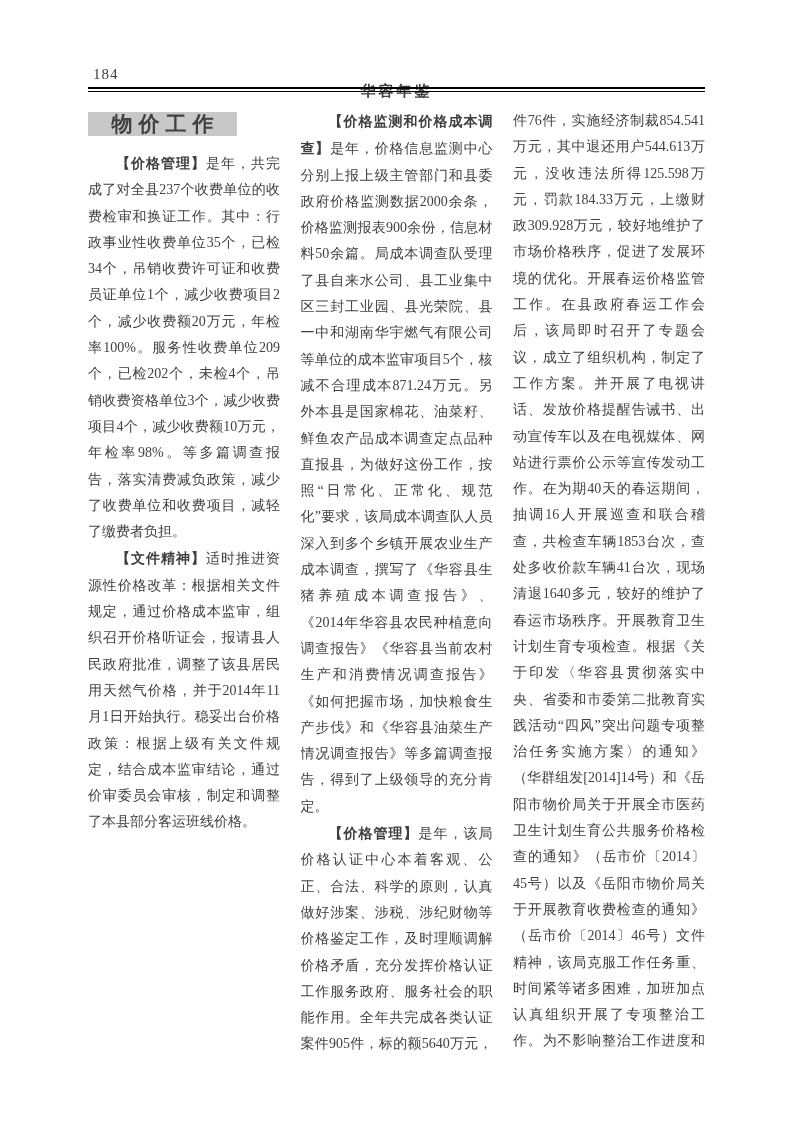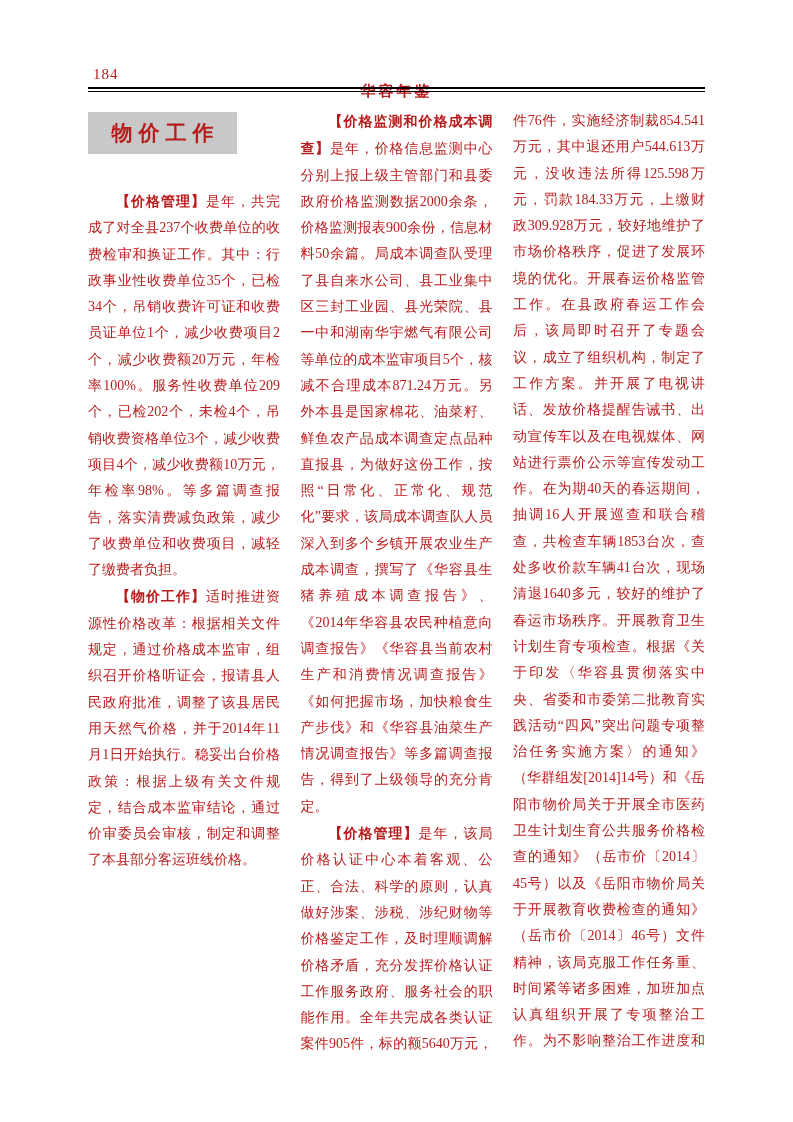--- a/index.html
+++ b/index.html
@@ -3,21 +3,21 @@
 <meta charset="utf-8">
 <title>华容年鉴 - 184</title>
 <style>
   * { margin: 0; padding: 0; box-sizing: border-box; }
   html, body { background: #ffffff; }
   .page {
     position: relative;
     width: 793px;
     height: 1122px;
     background: #ffffff;
-    color: #b91c1c;
+    color: #404040;
     font-family: "Liberation Serif", "DejaVu Serif", serif;
     overflow: hidden;
   }
   .page-header {
     position: absolute;
     top: 64px;
     left: 88px;
     width: 617px;
     height: 22px;
   }
@@ -65,26 +65,26 @@
     text-justify: inter-ideograph;
   }
   .para { text-indent: 2em; }
   .para.cont { text-indent: 0; }
   .head {
     font-family: "Liberation Sans", "DejaVu Sans", sans-serif;
     font-weight: bold;
   }
   .section-title-box {
     width: 149px;
-    height: 42px;
+    height: 24px;
     background: #c8c8c8;
     display: flex;
     align-items: center;
     justify-content: center;
-    margin: 4px 0 34px 0;
+    margin: 4px 0 14px 0;
   }
   .section-title-box span {
     font-family: "Liberation Sans", "DejaVu Sans", sans-serif;
     font-weight: bold;
     font-size: 21px;
     letter-spacing: 6px;
     text-indent: 6px;
     white-space: nowrap;
   }
 </style>
@@ -100,21 +100,21 @@
 
   <div class="header-rule"></div>
 
   <main class="columns">
 
     <section class="col">
       <div class="section-title-box">
         <span>物价工作</span>
       </div>
       <p class="para"><b class="head">【价格管理】</b><span>是年，共完成了对全县237个收费单位的收费检审和换证工作。其中：行政事业性收费单位35个，已检34个，吊销收费许可证和收费员证单位1个，减少收费项目2个，减少收费额20万元，年检率100%。服务性收费单位209个，已检202个，未检4个，吊销收费资格单位3个，减少收费项目4个，减少收费额10万元，年检率98%。等多篇调查报告，落实清费减负政策，减少了收费单位和收费项目，减轻了缴费者负担。</span></p>
-      <p class="para"><b class="head">【物价工作】</b><span>适时推进资源性价格改革：根据相关文件规定，通过价格成本监审，组织召开价格听证会，报请县人民政府批准，调整了该县居民用天然气价格，并于2014年11月1日开始执行。稳妥出台价格政策：根据上级有关文件规定，结合成本监审结论，通过价审委员会审核，制定和调整了本县部分客运班线价格。</span></p>
+      <p class="para"><b class="head">【文件精神】</b><span>适时推进资源性价格改革：根据相关文件规定，通过价格成本监审，组织召开价格听证会，报请县人民政府批准，调整了该县居民用天然气价格，并于2014年11月1日开始执行。稳妥出台价格政策：根据上级有关文件规定，结合成本监审结论，通过价审委员会审核，制定和调整了本县部分客运班线价格。</span></p>
     </section>
 
     <section class="col">
       <p class="para"><b class="head">【价格监测和价格成本调查】</b><span>是年，价格信息监测中心分别上报上级主管部门和县委政府价格监测数据2000余条，价格监测报表900余份，信息材料50余篇。局成本调查队受理了县自来水公司、县工业集中区三封工业园、县光荣院、县一中和湖南华宇燃气有限公司等单位的成本监审项目5个，核减不合理成本871.24万元。另外本县是国家棉花、油菜籽、鲜鱼农产品成本调查定点品种直报县，为做好这份工作，按照“日常化、正常化、规范化”要求，该局成本调查队人员深入到多个乡镇开展农业生产成本调查，撰写了《华容县生猪养殖成本调查报告》、《2014年华容县农民种植意向调查报告》《华容县当前农村生产和消费情况调查报告》《如何把握市场，加快粮食生产步伐》和《华容县油菜生产情况调查报告》等多篇调查报告，得到了上级领导的充分肯定。</span></p>
       <p class="para"><b class="head">【价格管理】</b><span>是年，该局价格认证中心本着客观、公正、合法、科学的原则，认真做好涉案、涉税、涉纪财物等价格鉴定工作，及时理顺调解价格矛盾，充分发挥价格认证工作服务政府、服务社会的职能作用。全年共完成各类认证案件905件，标的额5640万元，且无一例重新鉴定和复核裁定案件。</span></p>
 
     </section>
 
     <section class="col">
       <p class="para cont"><span>件76件，实施经济制裁854.541万元，其中退还用户544.613万元，没收违法所得125.598万元，罚款184.33万元，上缴财政309.928万元，较好地维护了市场价格秩序，促进了发展环境的优化。开展春运价格监管工作。在县政府春运工作会后，该局即时召开了专题会议，成立了组织机构，制定了工作方案。并开展了电视讲话、发放价格提醒告诫书、出动宣传车以及在电视媒体、网站进行票价公示等宣传发动工作。在为期40天的春运期间，抽调16人开展巡查和联合稽查，共检查车辆1853台次，查处多收价款车辆41台次，现场清退1640多元，较好的维护了春运市场秩序。开展教育卫生计划生育专项检查。根据《关于印发〈华容县贯彻落实中央、省委和市委第二批教育实践活动“四风”突出问题专项整治任务实施方案〉的通知》（华群组发[2014]14号）和《岳阳市物价局关于开展全市医药卫生计划生育公共服务价格检查的通知》（岳市价〔2014〕45号）以及《岳阳市物价局关于开展教育收费检查的通知》（岳市价〔2014〕46号）文件精神，该局克服工作任务重、时间紧等诸多困难，加班加点认真组织开展了专项整治工作。为不影响整治工作进度和成效，成立五个检查小组，分块分片开展检查，同时为减少对</span></p>

